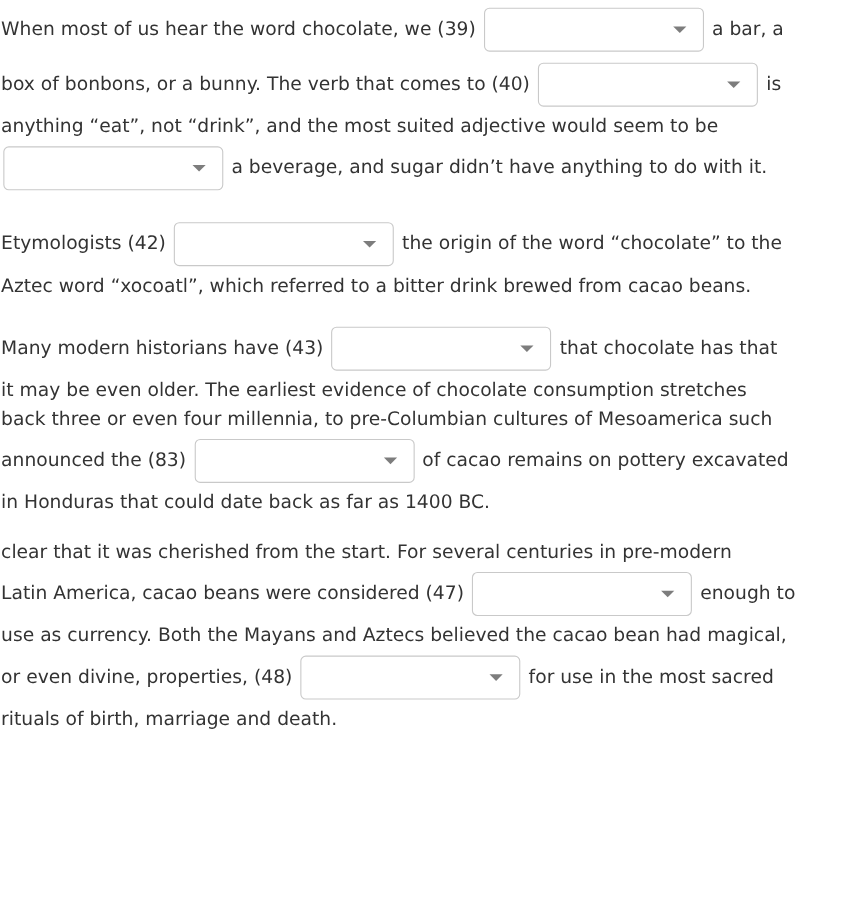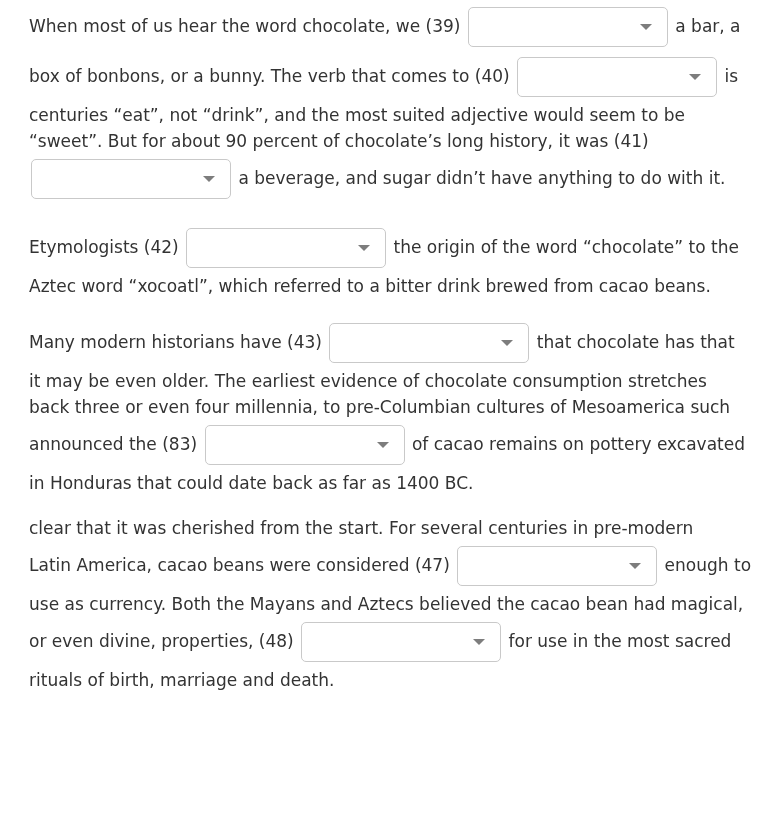--- a/index.html
+++ b/index.html
@@ -17,21 +17,21 @@
     background:var(--bg);
     color:var(--text);
     font-family:"DejaVu Sans", sans-serif;
     font-size:17px;
     line-height:26px;
     padding:2px 0 0 1px;
     overflow:hidden;
   }
   .cloze{ width:768px; }
   .para{ margin:0 0 19px 0; }
-  .line{ white-space:nowrap; line-height:26px;padding-left:28px; }
+  .line{ white-space:nowrap; line-height:26px; }
   .txt{ display:inline; }
   .dropdown{
     display:inline-block;
     position:relative;
     width:200px;
     height:40px;
     margin:5px 2px;
     background:var(--dd-bg);
     border:1px solid var(--dd-border);
     border-radius:5px;
@@ -56,22 +56,21 @@
     border-top:6px solid var(--arrow);
   }
 </style>
 </head>
 <body>
 
 <div class="cloze">
     <div class="para">
       <div class="line"><span class="txt">When most of us hear the word chocolate, we (39) </span><span class="dropdown" role="listbox"><span class="dd-value"></span><span class="dd-arrow"></span></span><span class="txt"> a bar, a</span></div>
       <div class="line"><span class="txt">box of bonbons, or a bunny. The verb that comes to (40) </span><span class="dropdown" role="listbox"><span class="dd-value"></span><span class="dd-arrow"></span></span><span class="txt"> is</span></div>
-      <div class="line"><span class="txt">centuries “eat”, not “drink”, and the most suited adjective would seem to be</span></div>
-      <div class="line"><span class="txt">“sweet”. But for about 90 percent of chocolate’s long history, it was (41)</span></div>
+      <div class="line"><span class="txt">anything “eat”, not “drink”, and the most suited adjective would seem to be</span></div>
       <div class="line"><span class="dropdown" role="listbox"><span class="dd-value"></span><span class="dd-arrow"></span></span><span class="txt"> a beverage, and sugar didn’t have anything to do with it.</span></div>
     </div>
     <div class="para">
       <div class="line"><span class="txt">Etymologists (42) </span><span class="dropdown" role="listbox"><span class="dd-value"></span><span class="dd-arrow"></span></span><span class="txt"> the origin of the word “chocolate” to the</span></div>
       <div class="line"><span class="txt">Aztec word “xocoatl”, which referred to a bitter drink brewed from cacao beans.</span></div>
     </div>
     <div class="para">
       <div class="line"><span class="txt">Many modern historians have (43) </span><span class="dropdown" role="listbox"><span class="dd-value"></span><span class="dd-arrow"></span></span><span class="txt"> that chocolate has that</span></div>
       <div class="line"><span class="txt">it may be even older. The earliest evidence of chocolate consumption stretches</span></div>
       <div class="line"><span class="txt">back three or even four millennia, to pre-Columbian cultures of Mesoamerica such</span></div>

